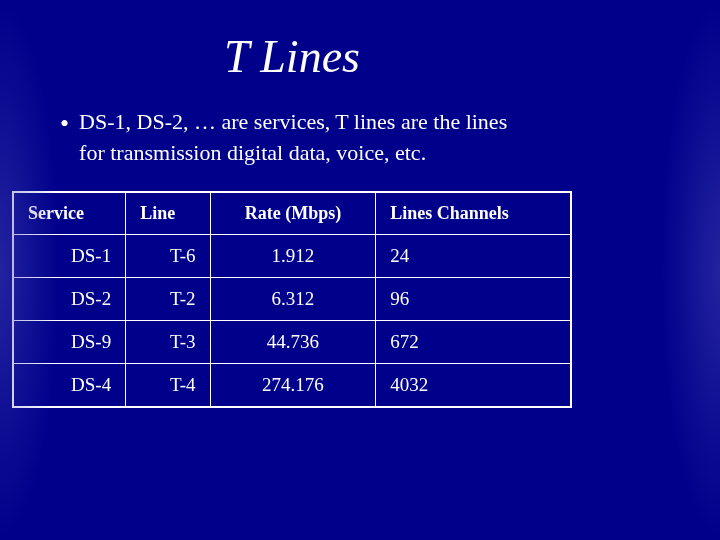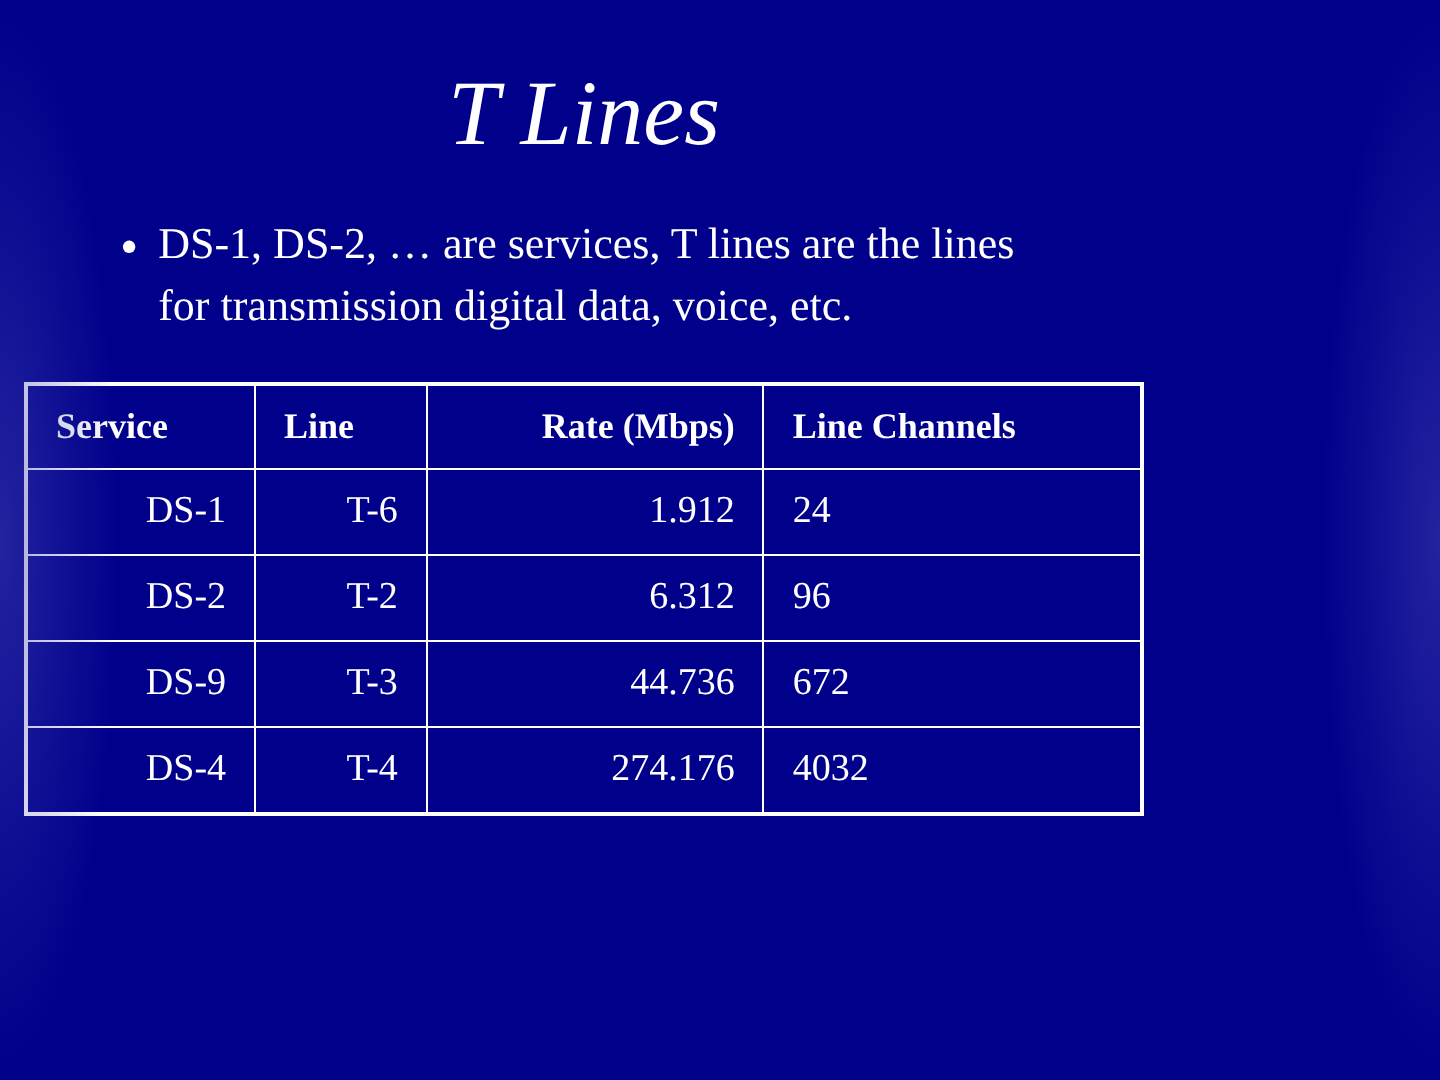--- a/index.html
+++ b/index.html
@@ -106,21 +106,21 @@
       border: 1.5px solid white;
       padding: 10px 14px;
       font-size: 19px;
       color: white;
       text-align: right;
       background: transparent;
     }
 
     tbody tr td:nth-child(3),
     thead tr th:nth-child(3) {
-      text-align: right;
+      text-align: center;
     }
 
     tbody tr td:nth-child(4),
     thead tr th:nth-child(4) {
       text-align: left;
     }
   </style>
 </head>
 <body>
 
@@ -135,21 +135,21 @@
     </div>
   </div>
 
   <div class="table-container">
     <table>
       <thead>
         <tr>
           <th>Service</th>
           <th>Line</th>
           <th>Rate (Mbps)</th>
-          <th>Line Channels</th>
+          <th>Lines Channels</th>
         </tr>
       </thead>
       <tbody id="table-body">
       <tr>
             <td>DS-1</td>
             <td>T-6</td>
             <td>1.912</td>
             <td>24</td>
           </tr>
           <tr>

